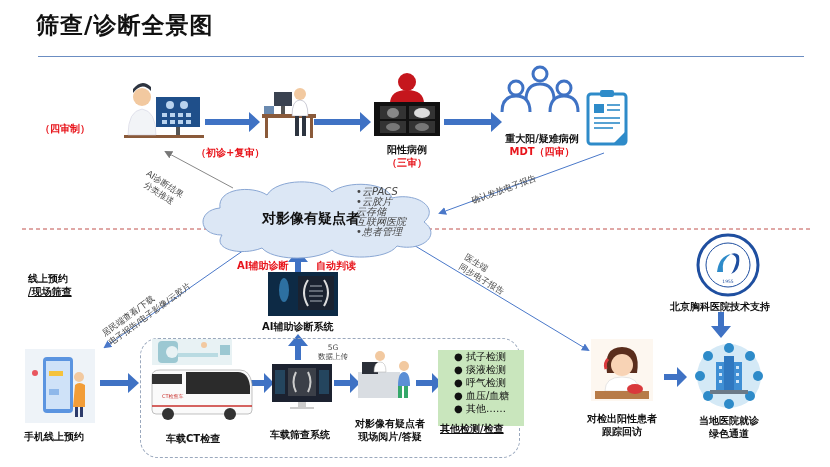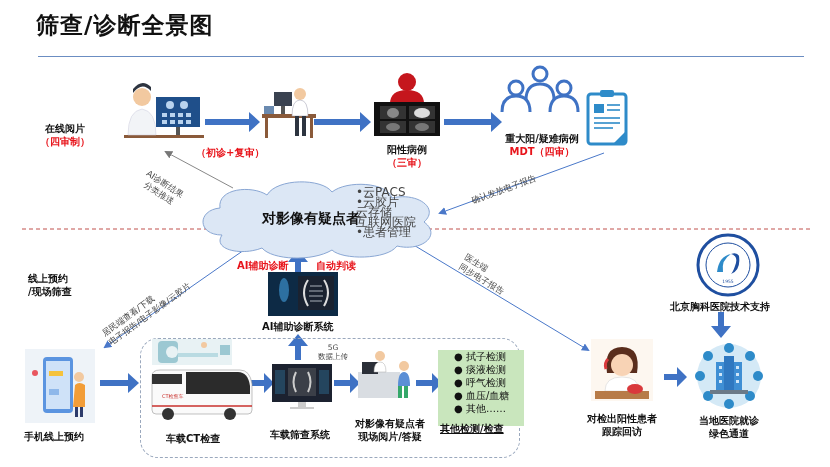--- a/index.html
+++ b/index.html
@@ -50,21 +50,20 @@
     <path d="M100,380 h28 v-7 l11,10 l-11,10 v-7 h-28z"></path>
     <path d="M248,380 h16 v-7 l10,10 l-10,10 v-7 h-16z"></path>
     <path d="M334,380 h16 v-7 l10,10 l-10,10 v-7 h-16z"></path>
     <path d="M416,380 h16 v-7 l10,10 l-10,10 v-7 h-16z"></path>
     <path d="M664,374 h13 v-7 l10,10 l-10,10 v-7 h-13z"></path>
     <path d="M718,312 v14 h-7 l10,12 l10,-12 h-7 v-14z"></path>
   </g>
 </svg>
 
 <div class="abs" style="left:5px;top:122px;width:120px;">
-  <div class="lbl">在线阅片</div>
   <div class="lbl red">（四审制）</div>
 </div>
 
 <svg class="abs" style="left:124px;top:83px;width:80px;height:60px;">
   <rect x="0" y="52" width="80" height="3" fill="#8a5a3a"></rect>
   <circle cx="18" cy="14" r="9" fill="#f2c9a0"></circle>
   <path d="M9,10 q9,-12 18,-2 l0,-4 q-9,-9 -18,2z" fill="#2d3440"></path>
   <path d="M4,52 q0,-24 14,-26 q14,2 14,26z" fill="#f2f4f7" stroke="#ccd" stroke-width="0.5"></path>
   <rect x="32" y="14" width="44" height="30" fill="#1f4f8a"></rect>
   <g fill="#b9d3ee">
@@ -144,31 +143,31 @@
 <div class="abs small" style="left:150px;top:168px;transform:rotate(33deg);transform-origin:left top;text-align:center;">
   <div>AI诊断结果</div>
   <div>分类推送</div>
 </div>
 <div class="abs small" style="left:470px;top:196px;transform:rotate(-20deg);transform-origin:left top;">确认发放电子报告</div>
 
 <svg class="abs" style="left:192px;top:180px;width:250px;height:80px;">
   <path d="M30,55 C5,55 5,30 28,28 C25,8 60,5 75,15 C85,-2 130,-2 140,12 C155,0 195,2 200,18 C225,12 248,28 232,42 C250,55 230,72 205,66 C195,80 150,80 140,70 C120,82 80,80 70,68 C50,76 20,70 30,55z" fill="#dce7f5" stroke="#8aa7d4" stroke-width="1"></path>
 </svg>
 <div class="abs" style="left:262px;top:210px;font-size:14px;font-weight:bold;">对影像有疑点者</div>
-<div class="abs small" style="left:356px;top:187px;font-size:12px;line-height:10px;">
+<div class="abs small" style="left:356px;top:187px;font-size:10px;line-height:10px;font-style:italic;">
   <div>•云PACS</div>
   <div>•云胶片</div>
   <div>云存储</div>
   <div>互联网医院</div>
   <div>•患者管理</div>
 </div>
 
 <div class="abs" style="left:28px;top:272px;">
   <div class="lbl" style="text-align:left;">线上预约</div>
-  <div class="lbl" style="text-align:right;">/现场筛查</div>
+  <div class="lbl" style="text-align:right;text-decoration:underline;">/现场筛查</div>
 </div>
 <div class="abs small" style="left:100px;top:330px;transform:rotate(-36deg);transform-origin:left top;">
   <div>居民端查看/下载</div>
   <div>电子报告/电子影像/云胶片</div>
 </div>
 <div class="abs small" style="left:468px;top:252px;transform:rotate(31deg);transform-origin:left top;">
   <div>医生端</div>
   <div>同步电子报告</div>
 </div>
 

